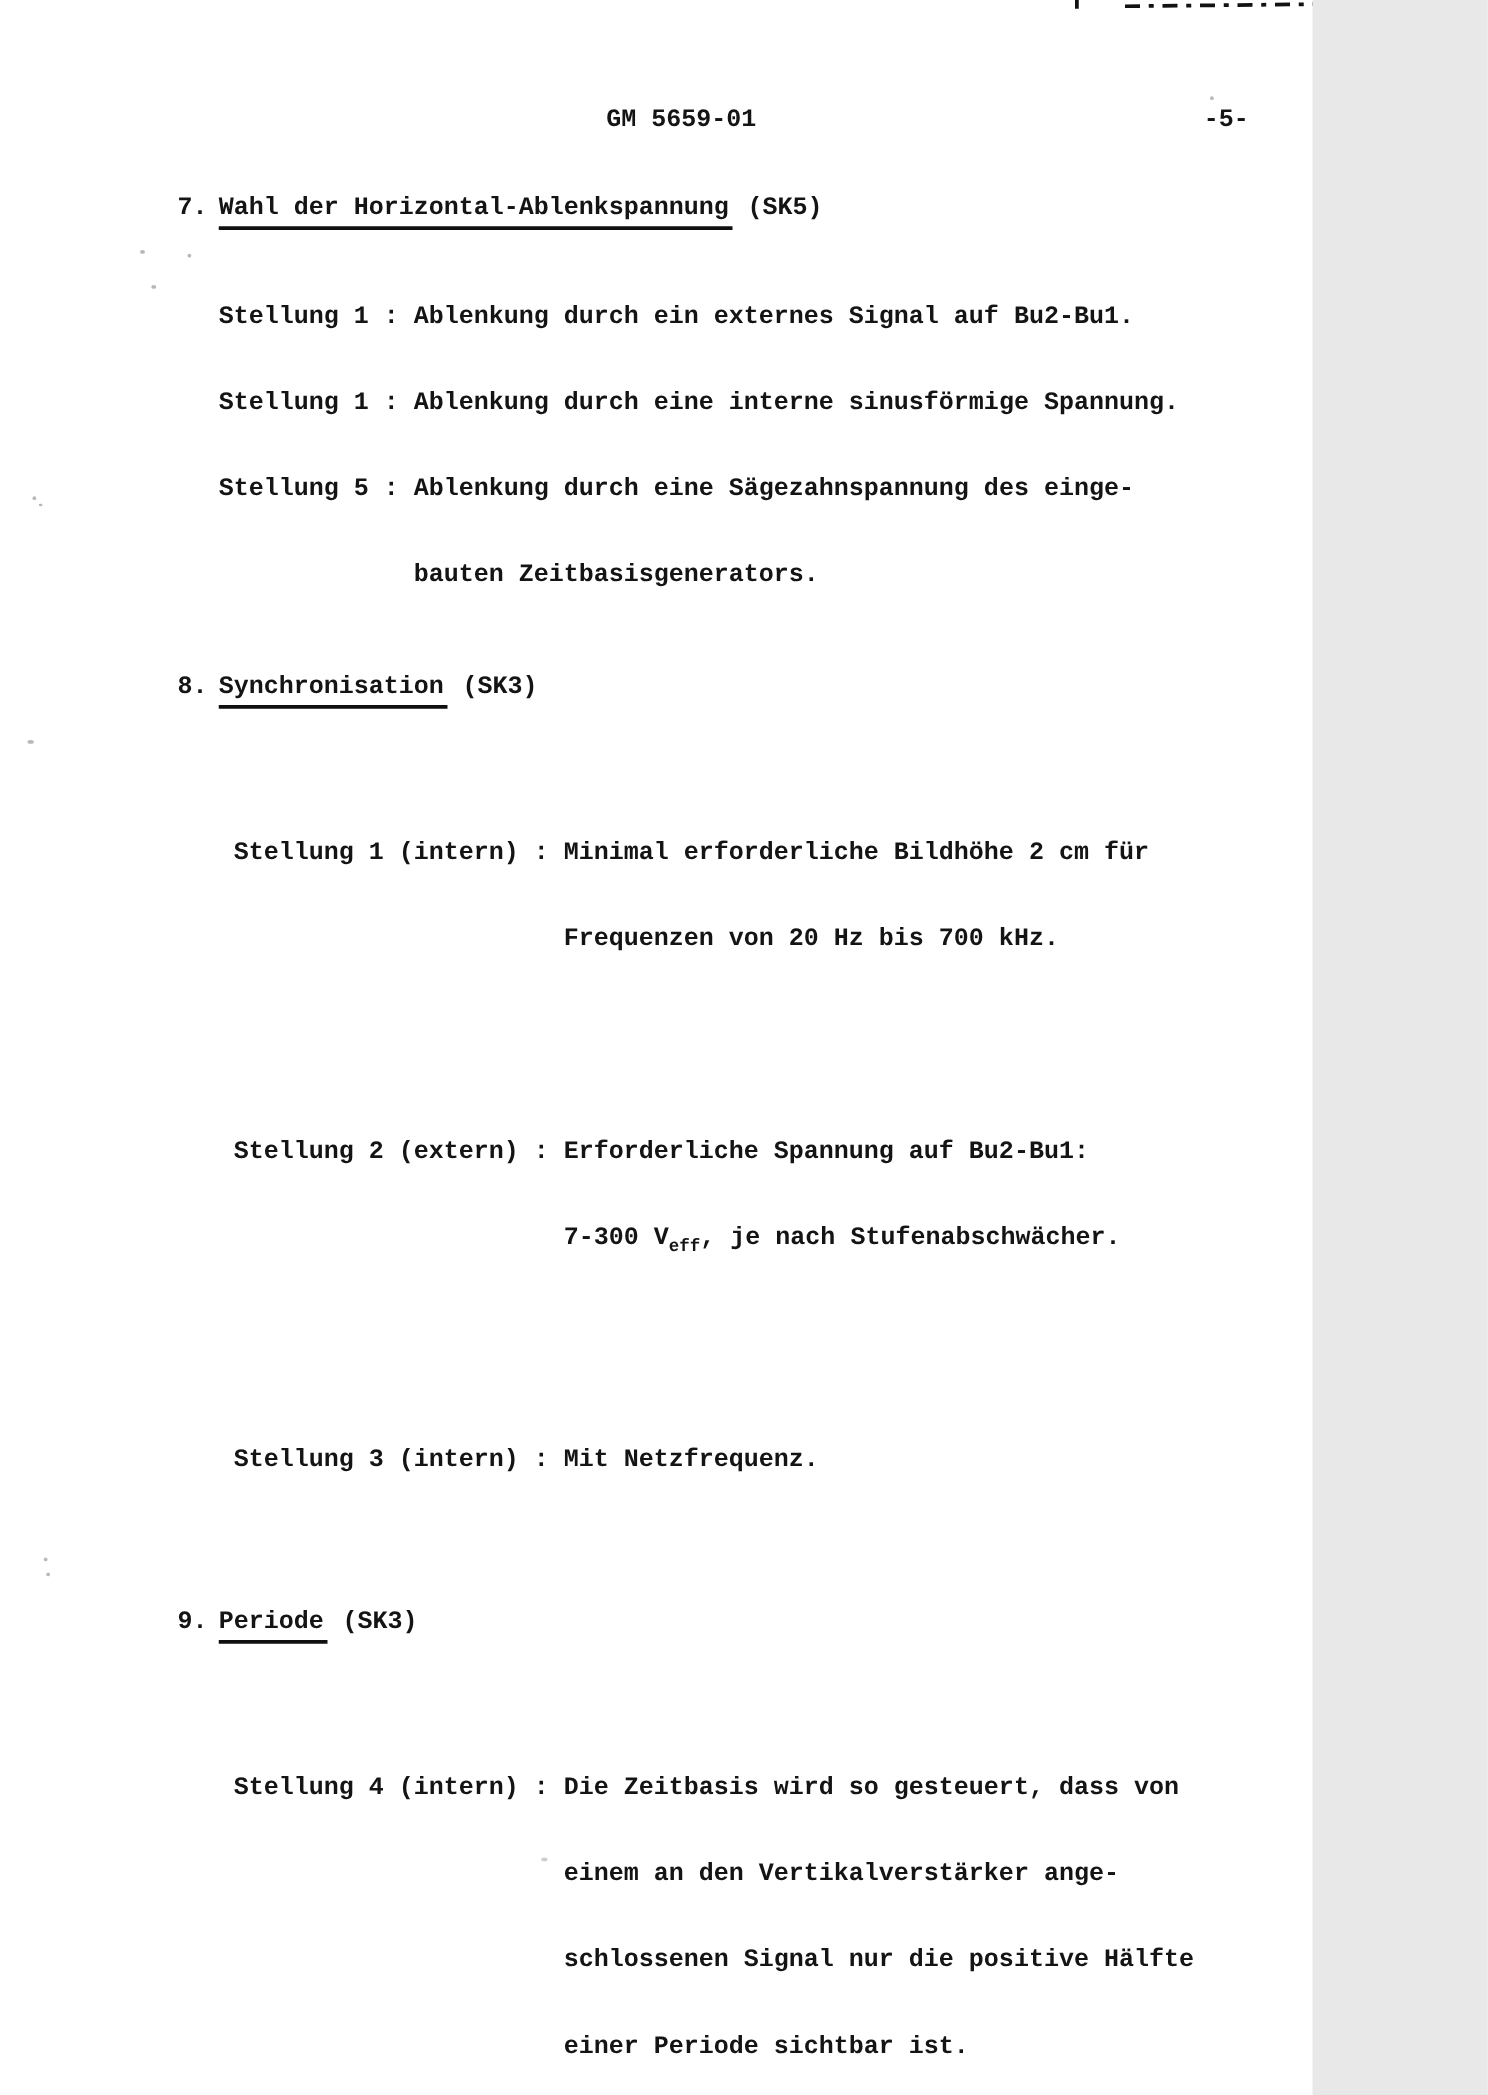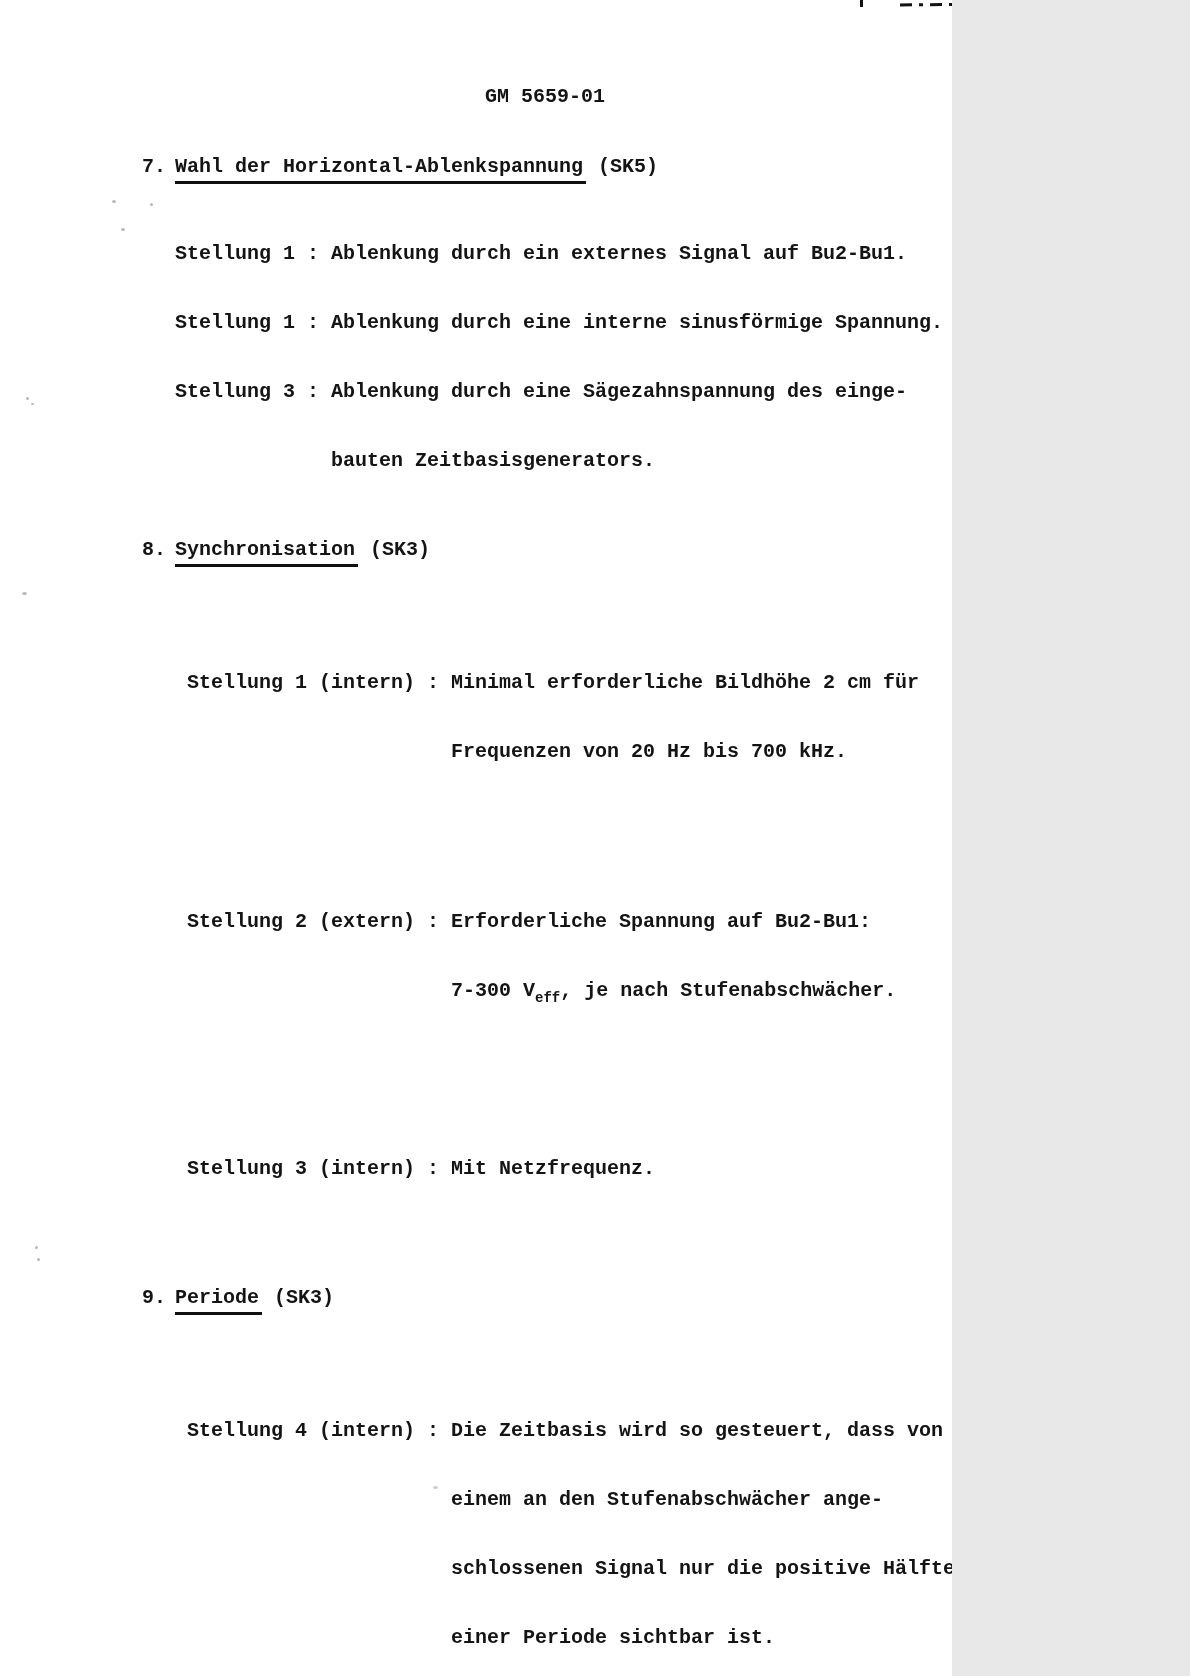--- a/index.html
+++ b/index.html
@@ -1,18 +1,18 @@
 <!DOCTYPE html>
 <html><head>
 <meta charset="utf-8">
 <style>
   html,body{margin:0;padding:0;background:#e8e8e8;}
   .page{
     position:relative;
-    width:952px;height:1676px;
+    width:1050px;height:1676px;
     background:#ffffff;
     overflow:hidden;
     font-family:"Liberation Mono","DejaVu Sans Mono",monospace;
     font-weight:700;
     color:#141414;
     font-size:20px;
     line-height:23px;
   }
   .pagehead{position:absolute;top:85px;left:0;width:100%;height:23px;}
   .doc-num{position:absolute;left:485px;white-space:pre;}
@@ -84,21 +84,21 @@
     <span class="page-num">-5-</span>
   </div>
 
   <div class="content">
 
     <section class="sec s7">
       <h2 class="sec-heading"><span class="sec-num">7.</span><span class="u">Wahl der Horizontal-Ablenkspannung</span><span> (SK5)</span></h2>
       <div class="sec-body">
         <div class="line">Stellung 1 : Ablenkung durch ein externes Signal auf Bu2-Bu1.</div>
         <div class="line">Stellung 1 : Ablenkung durch eine interne sinusförmige Spannung.</div>
-        <div class="line">Stellung 3 : Ablenkung durch eine Sägezahnspannung des einge-</div>
+        <div class="line">Stellung 5 : Ablenkung durch eine Sägezahnspannung des einge-</div>
         <div class="line">             bauten Zeitbasisgenerators.</div>
       </div>
     </section>
 
     <section class="sec s8">
       <h2 class="sec-heading"><span class="sec-num">8.</span><span class="u">Synchronisation</span><span> (SK3)</span></h2>
       <div class="sec-body">
         <div class="entry">
           <div class="line">Stellung 1 (intern) : Minimal erforderliche Bildhöhe 2 cm für</div>
           <div class="line">                      Frequenzen von 20 Hz bis 700 kHz.</div>
@@ -111,21 +111,21 @@
           <div class="line">Stellung 3 (intern) : Mit Netzfrequenz.</div>
         </div>
       </div>
     </section>
 
     <section class="sec s9">
       <h2 class="sec-heading"><span class="sec-num">9.</span><span class="u">Periode</span><span> (SK3)</span></h2>
       <div class="sec-body">
         <div class="entry">
           <div class="line">Stellung 4 (intern) : Die Zeitbasis wird so gesteuert, dass von</div>
-          <div class="line">                      einem an den Stufenabschwächer ange-</div>
+          <div class="line">                      einem an den Vertikalverstärker ange-</div>
           <div class="line">                      schlossenen Signal nur die positive Hälfte</div>
           <div class="line">                      einer Periode sichtbar ist.</div>
           
           
         </div>
         
         
       </div>
     </section>
 

